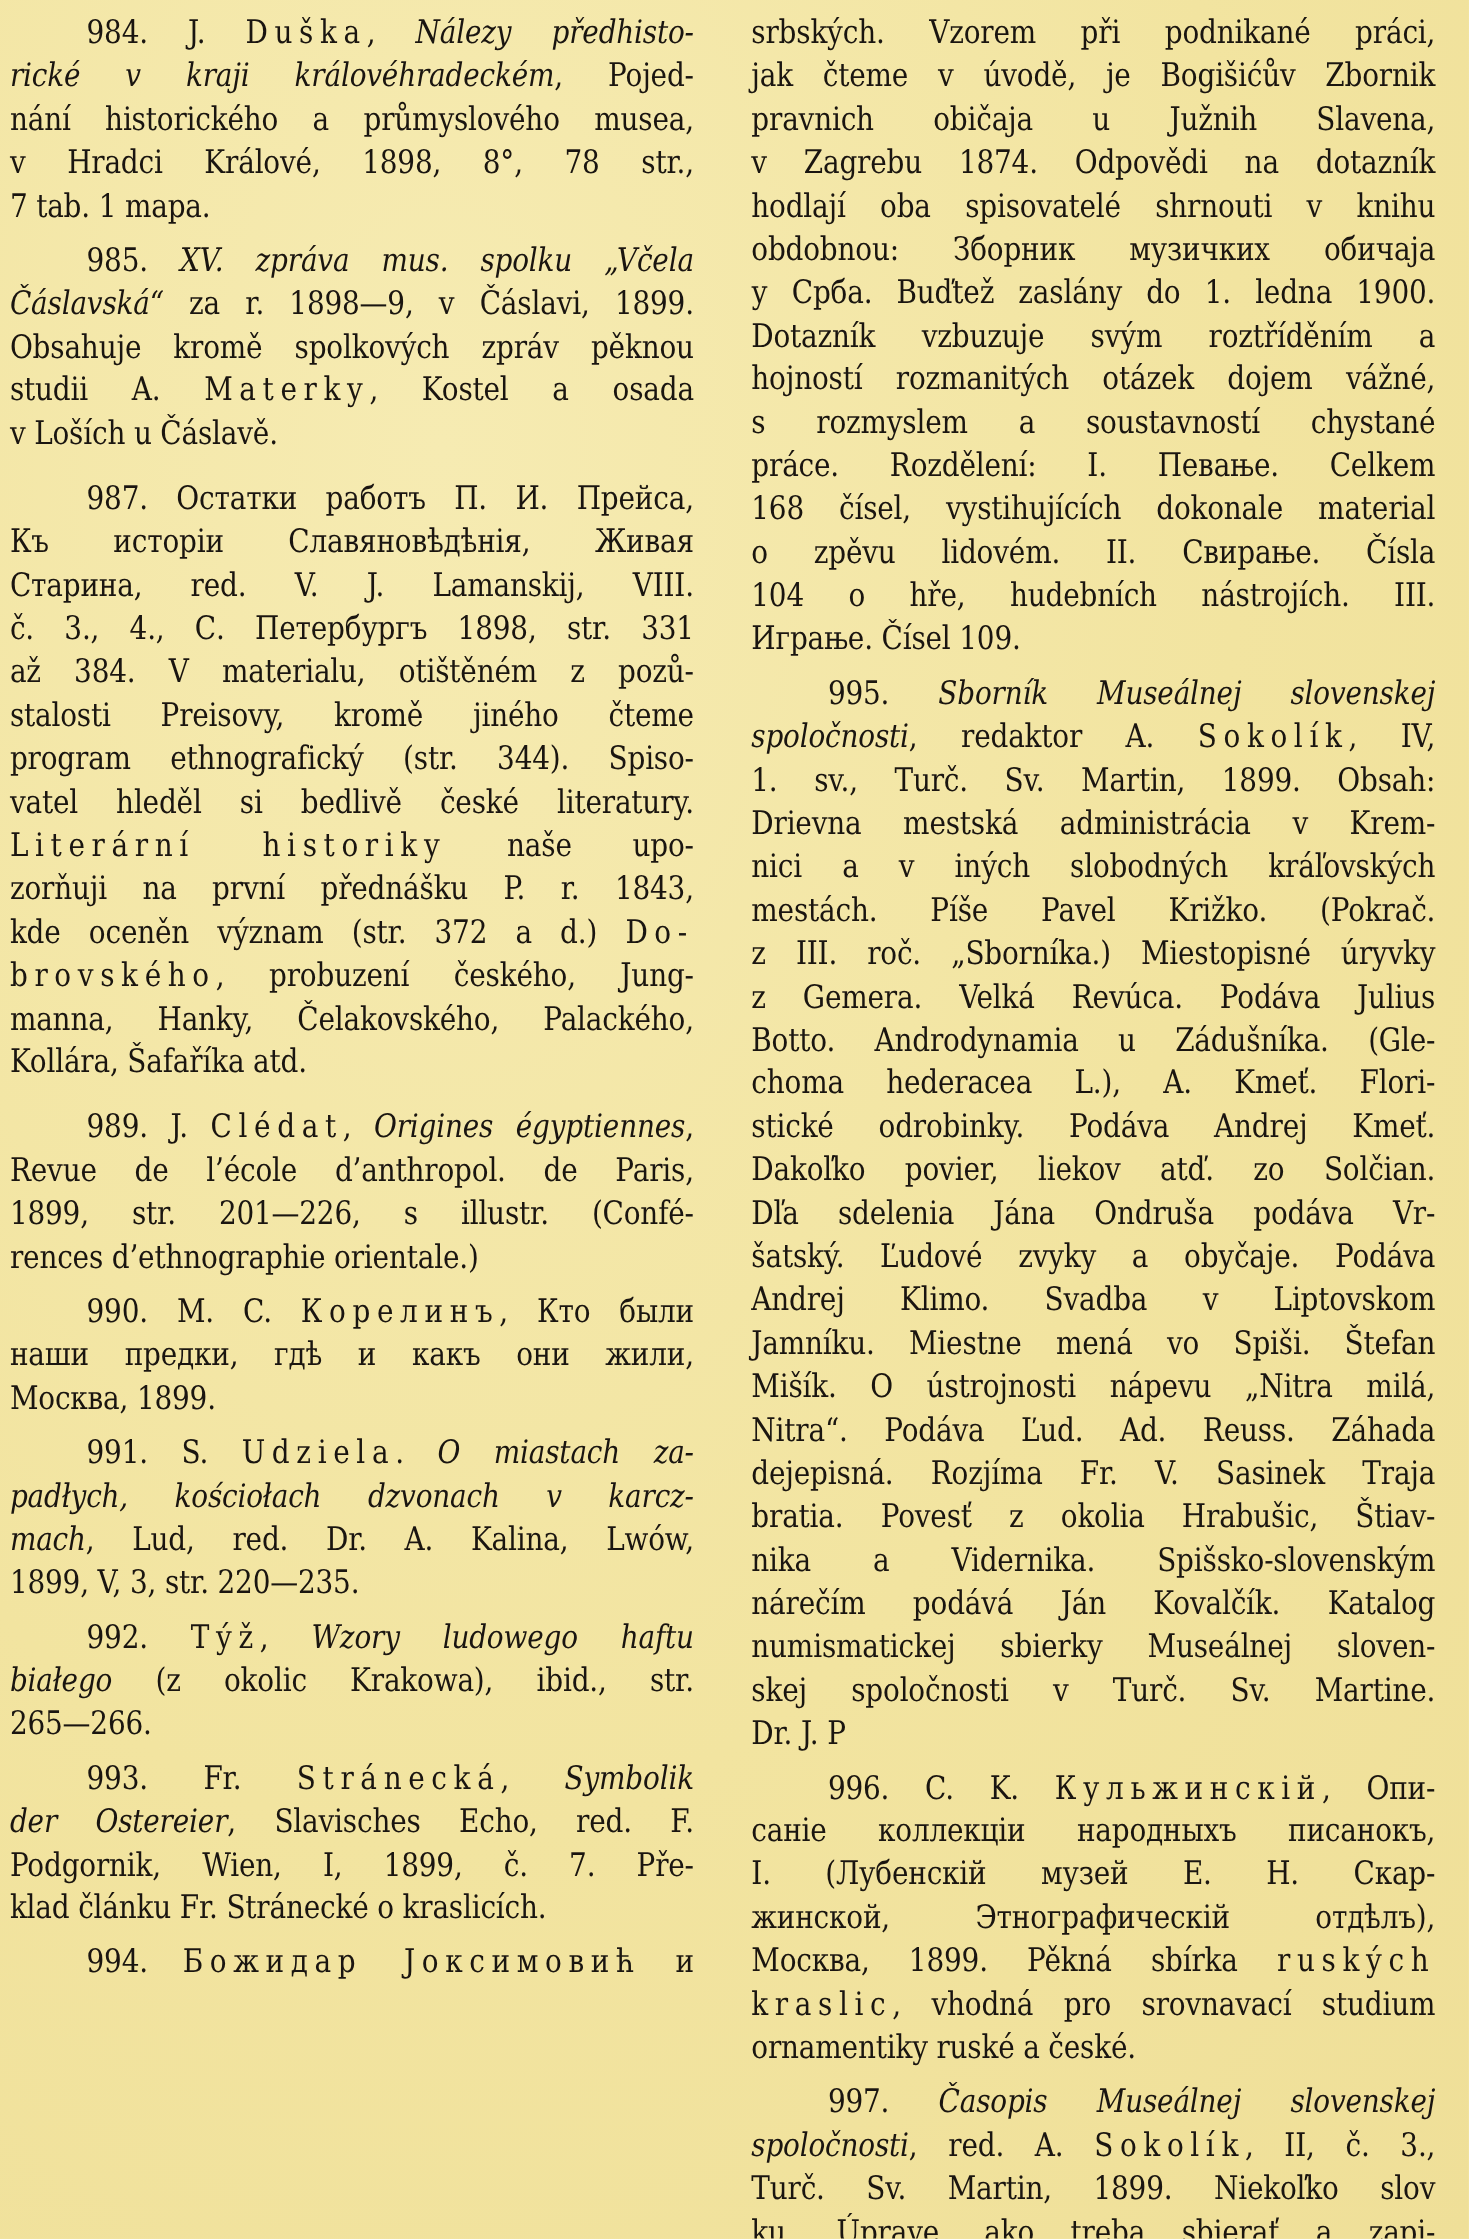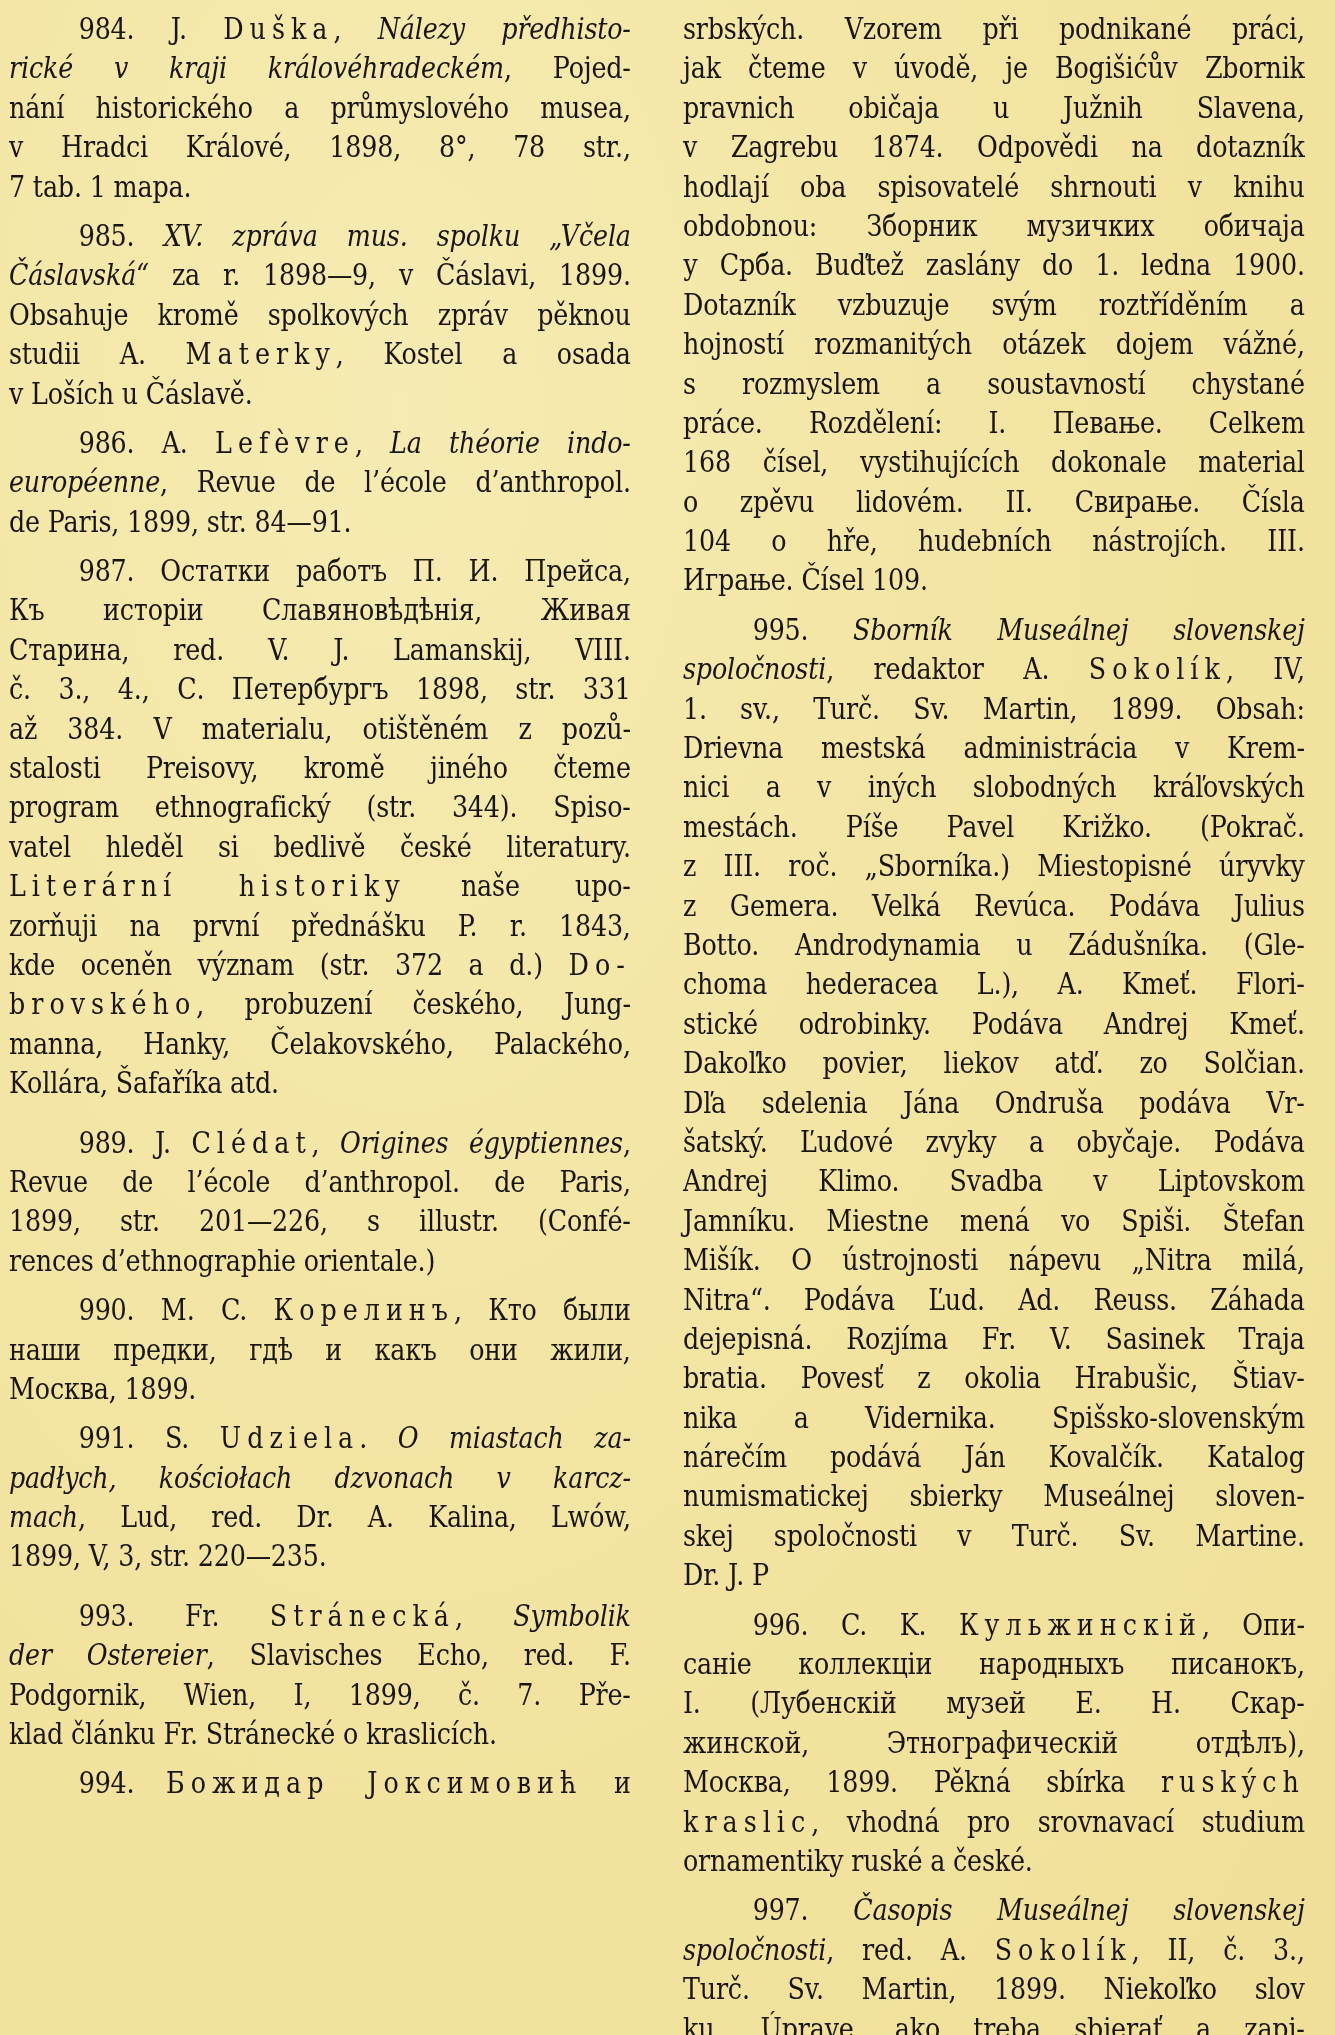--- a/index.html
+++ b/index.html
@@ -50,25 +50,20 @@
       </div>
       <div class="gap"></div>
       <div class="entry">
         <div class="line indent"><span>985. </span><span class="it">XV. zpráva mus. spolku „Včela</span></div>
         <div class="line"><span class="it">Čáslavská“</span><span> za r. 1898—9, v Čáslavi, 1899.</span></div>
         <div class="line"><span>Obsahuje kromě spolkových zpráv pěknou</span></div>
         <div class="line"><span>studii A. </span><span class="sp">Materky</span><span>, Kostel a osada</span></div>
         <div class="line last"><span>v Loších u Čáslavě.</span></div>
       </div>
       <div class="gap"></div>
-      <div class="entry">
-        <div class="line indent"><span>986. A. </span><span class="sp">Lefèvre</span><span>, </span><span class="it">La théorie indo-</span></div>
-        <div class="line"><span class="it">européenne</span><span>, Revue de l’école d’anthropol.</span></div>
-        <div class="line last"><span>de Paris, 1899, str. 84—91.</span></div>
-      </div>
       <div class="gap"></div>
       <div class="entry">
         <div class="line indent"><span>987. Остатки работъ П. И. Прейса,</span></div>
         <div class="line"><span>Къ исторiи Славяновѣдѣнiя, Живая</span></div>
         <div class="line"><span>Старина, red. V. J. Lamanskij, VIII.</span></div>
         <div class="line"><span>č. 3., 4., С. Петербургъ 1898, str. 331</span></div>
         <div class="line"><span>až 384. V materialu, otištěném z pozů-</span></div>
         <div class="line"><span>stalosti Preisovy, kromě jiného čteme</span></div>
         <div class="line"><span>program ethnografický (str. 344). Spiso-</span></div>
         <div class="line"><span>vatel hleděl si bedlivě české literatury.</span></div>
@@ -94,20 +89,25 @@
         <div class="line last"><span>Москва, 1899.</span></div>
       </div>
       <div class="gap"></div>
       <div class="entry">
         <div class="line indent"><span>991. S. </span><span class="sp">Udziela</span><span>. </span><span class="it">O miastach za-</span></div>
         <div class="line"><span class="it">padłych, kościołach dzvonach v karcz-</span></div>
         <div class="line"><span class="it">mach</span><span>, Lud, red. Dr. A. Kalina, Lwów,</span></div>
         <div class="line last"><span>1899, V, 3, str. 220—235.</span></div>
       </div>
       <div class="gap"></div>
+      <div class="entry">
+        <div class="line indent"><span>992. </span><span class="sp">Týž</span><span>, </span><span class="it">Wzory ludowego haftu</span></div>
+        <div class="line"><span class="it">białego</span><span> (z okolic Krakowa), ibid., str.</span></div>
+        <div class="line last"><span>265—266.</span></div>
+      </div>
       <div class="gap"></div>
       <div class="entry">
         <div class="line indent"><span>993. Fr. </span><span class="sp">Stránecká</span><span>, </span><span class="it">Symbolik</span></div>
         <div class="line"><span class="it">der Ostereier</span><span>, Slavisches Echo, red. F.</span></div>
         <div class="line"><span>Podgornik, Wien, I, 1899, č. 7. Pře-</span></div>
         <div class="line last"><span>klad článku Fr. Stránecké o kraslicích.</span></div>
       </div>
       <div class="gap"></div>
       <div class="entry">
         <div class="line indent"><span>994. </span><span class="sp">Божидар Јоксимовић</span><span> и</span></div>

